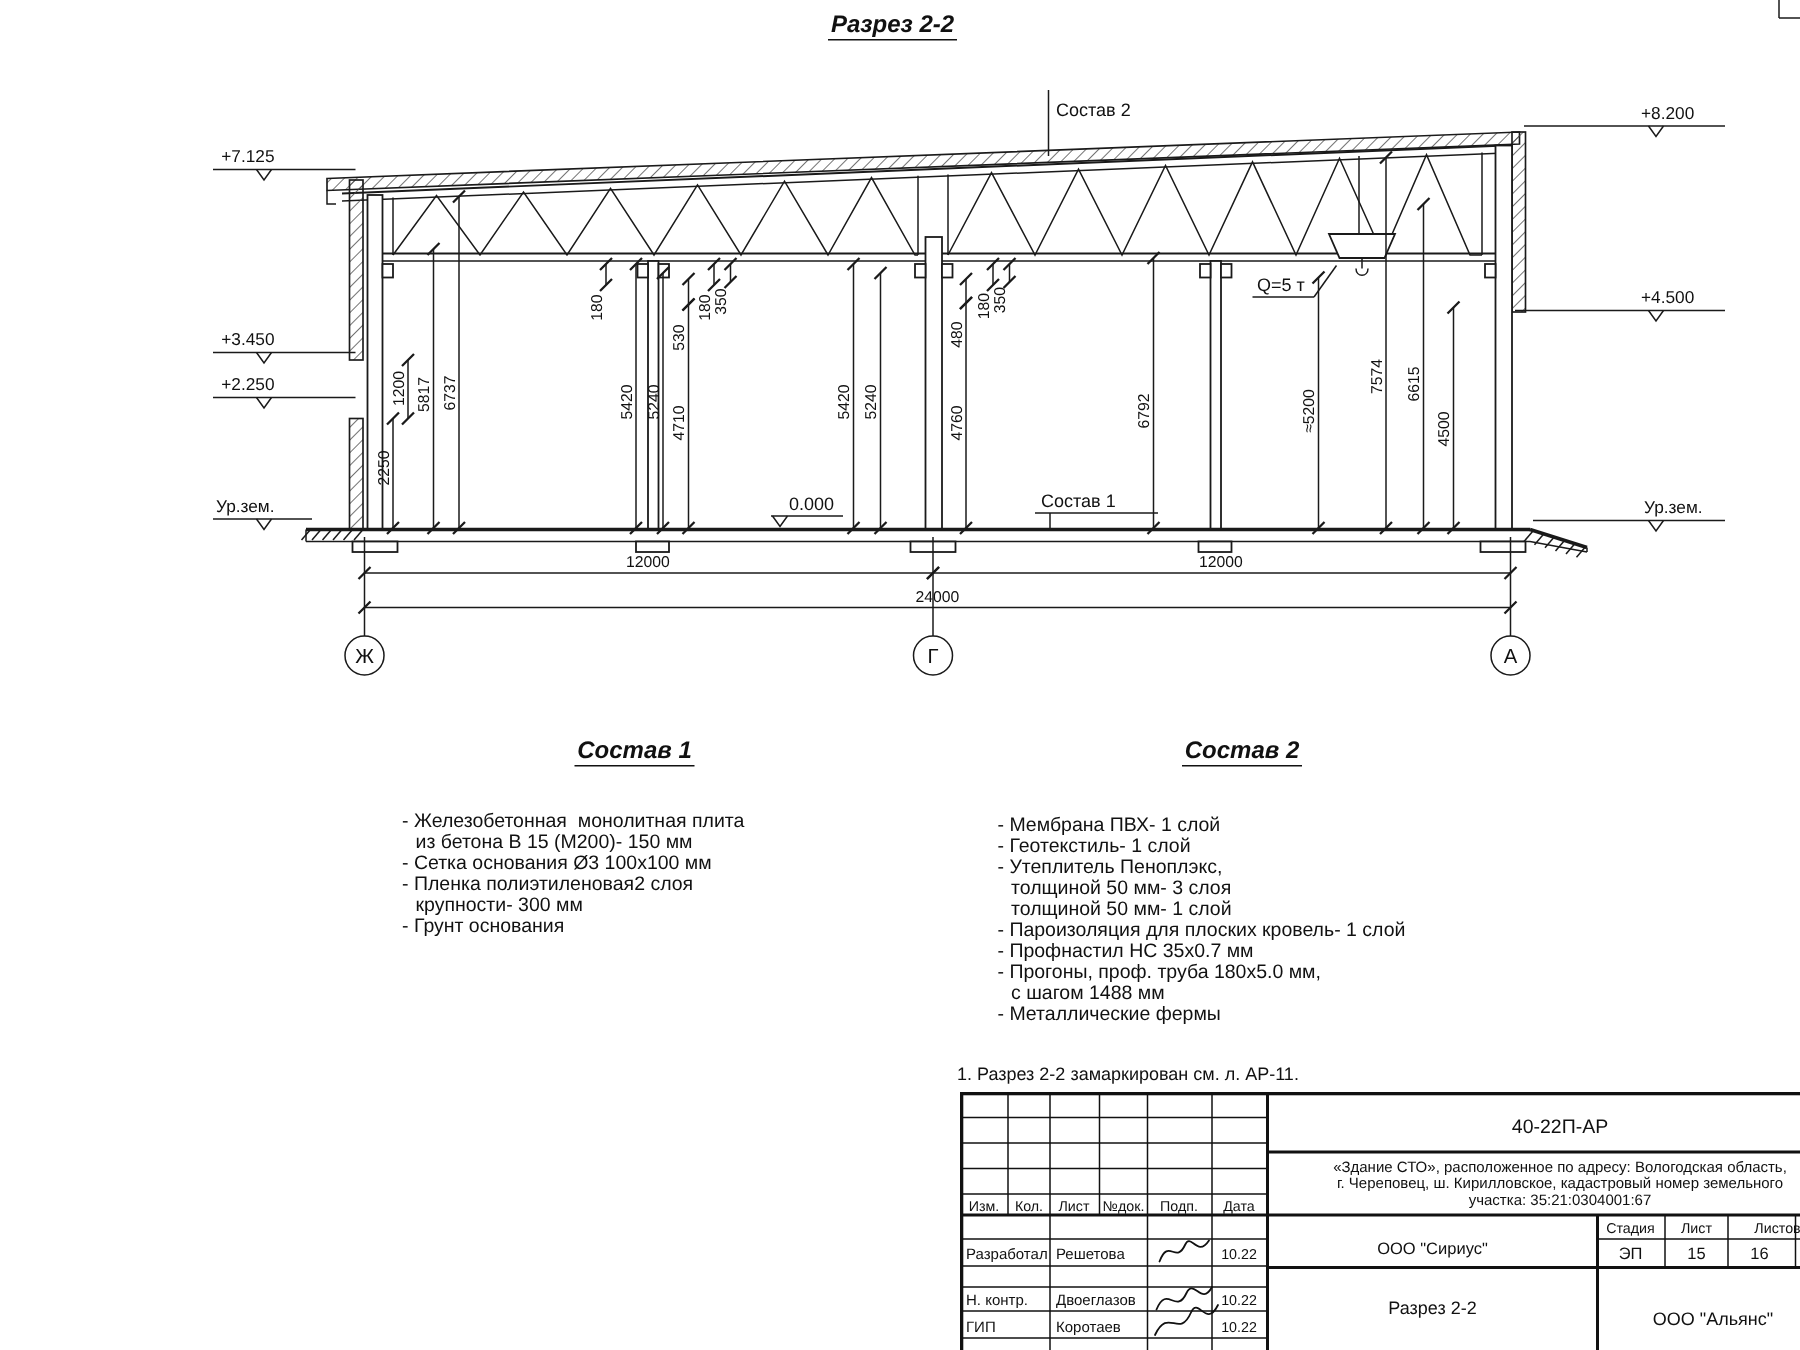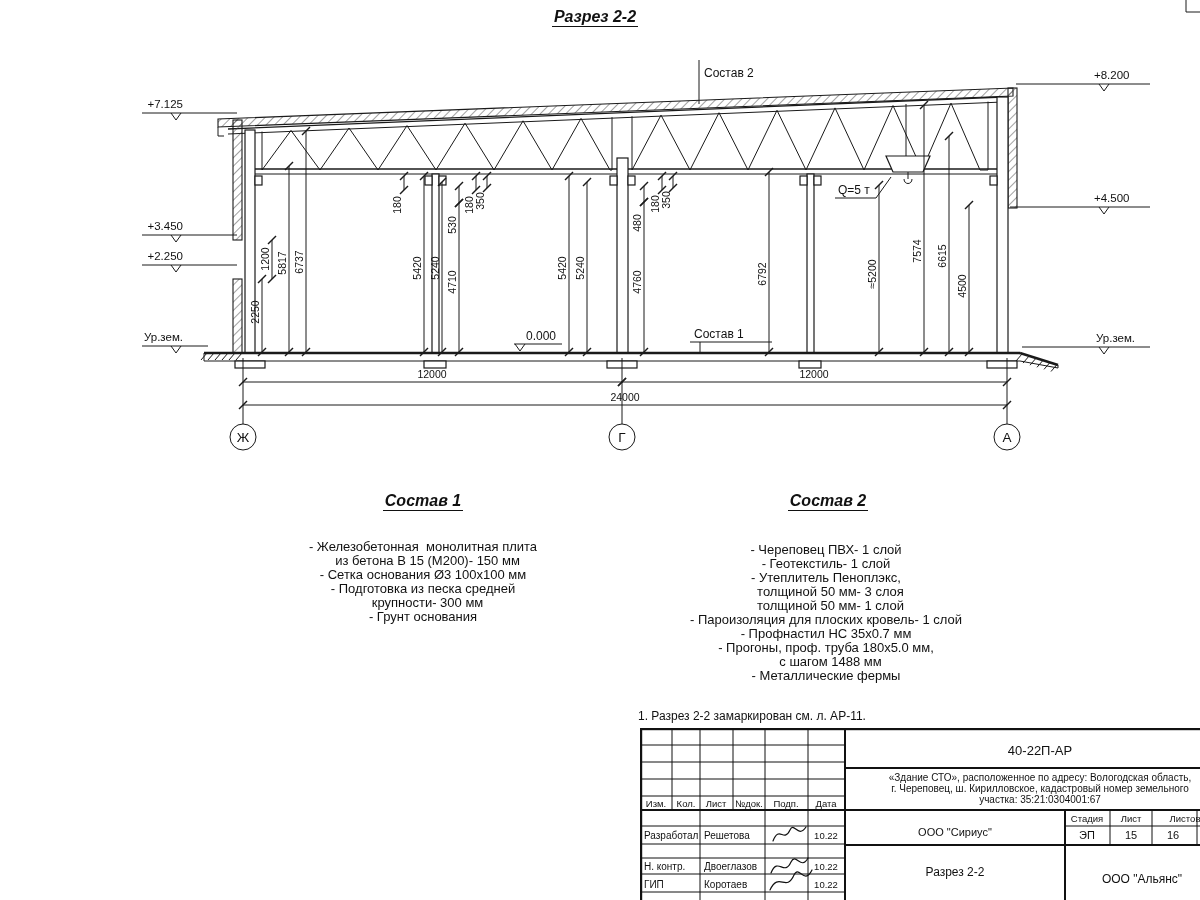--- a/index.html
+++ b/index.html
@@ -8,21 +8,21 @@
   #main-title{left:480px;top:8px;width:230px;text-align:center;
     font:italic bold 16px "Liberation Sans",sans-serif}
   #main-title span{border-bottom:1.2px solid #111;padding:0 2px 1px 2px}
   .comp-title{top:492px;text-align:center;font:italic bold 16px "Liberation Sans",sans-serif}
   .comp-title span{border-bottom:1.2px solid #111;padding:0 2px 1px 2px}
   #comp1-title{left:268px;width:310px}
   #comp2-title{left:668px;width:320px}
   .comp-list{font:13px/14px "Liberation Sans",sans-serif}
   #comp1-list{left:268px;top:540px;width:310px}
   #comp2-list{left:665px;top:543px;width:322px}
-  .crow{display:flex;justify-content:center;white-space:pre}
+  .crow{display:flex;justify-content:flex-start;white-space:pre}
   .ind{padding-left:9px}
   #note{left:638px;top:709px;font:12px "Liberation Sans",sans-serif}
   svg text{font-family:"Liberation Sans",sans-serif;fill:#111}
   .ln{stroke:#1a1a1a;stroke-width:1;fill:none}
   .ln2{stroke:#1a1a1a;stroke-width:2.4;fill:none}
   .ln12{stroke:#1a1a1a;stroke-width:1.3;fill:none}
   .tick{stroke:#1a1a1a;stroke-width:1.5}
   .hatched{fill:url(#hatch);stroke:#1a1a1a;stroke-width:1.1}
   .whitefill{fill:#fff;stroke:#1a1a1a;stroke-width:1.2}
   .dim{font-size:10.5px}
@@ -295,26 +295,26 @@
 <div class="abs comp-title" id="comp1-title">
   <span>Состав 1</span>
 </div>
 <div class="abs comp-title" id="comp2-title">
   <span>Состав 2</span>
 </div>
 <div class="abs comp-list" id="comp1-list">
     <div class="crow"><span class="ct">- Железобетонная  монолитная плита</span><span class="cv"></span></div>
     <div class="crow"><span class="ct ind">из бетона В 15 (М200)</span><span class="cv">- 150 мм</span></div>
     <div class="crow"><span class="ct">- Сетка основания Ø3 100х100 мм</span><span class="cv"></span></div>
-    <div class="crow"><span class="ct">- Подготовка из песка средней</span><span class="cv"></span></div>
+    <div class="crow"><span class="ct">- Пленка полиэтиленовая</span><span class="cv">2 слоя</span></div>
     <div class="crow"><span class="ct ind">крупности</span><span class="cv">- 300 мм</span></div>
     <div class="crow"><span class="ct">- Грунт основания</span><span class="cv"></span></div>
   </div>
 <div class="abs comp-list" id="comp2-list">
-    <div class="crow"><span class="ct">- Череповец ПВХ</span><span class="cv">- 1 слой</span></div>
+    <div class="crow"><span class="ct">- Мембрана ПВХ</span><span class="cv">- 1 слой</span></div>
     <div class="crow"><span class="ct">- Геотекстиль</span><span class="cv">- 1 слой</span></div>
     <div class="crow"><span class="ct">- Утеплитель Пеноплэкс,</span><span class="cv"></span></div>
     <div class="crow"><span class="ct ind">толщиной 50 мм</span><span class="cv">- 3 слоя</span></div>
     <div class="crow"><span class="ct ind">толщиной 50 мм</span><span class="cv">- 1 слой</span></div>
     <div class="crow"><span class="ct">- Пароизоляция для плоских кровель</span><span class="cv">- 1 слой</span></div>
     <div class="crow"><span class="ct">- Профнастил НС 35х0.7 мм</span><span class="cv"></span></div>
     <div class="crow"><span class="ct">- Прогоны, проф. труба 180х5.0 мм,</span><span class="cv"></span></div>
     <div class="crow"><span class="ct ind">с шагом 1488 мм</span><span class="cv"></span></div>
     <div class="crow"><span class="ct">- Металлические фермы</span><span class="cv"></span></div>
   </div>

